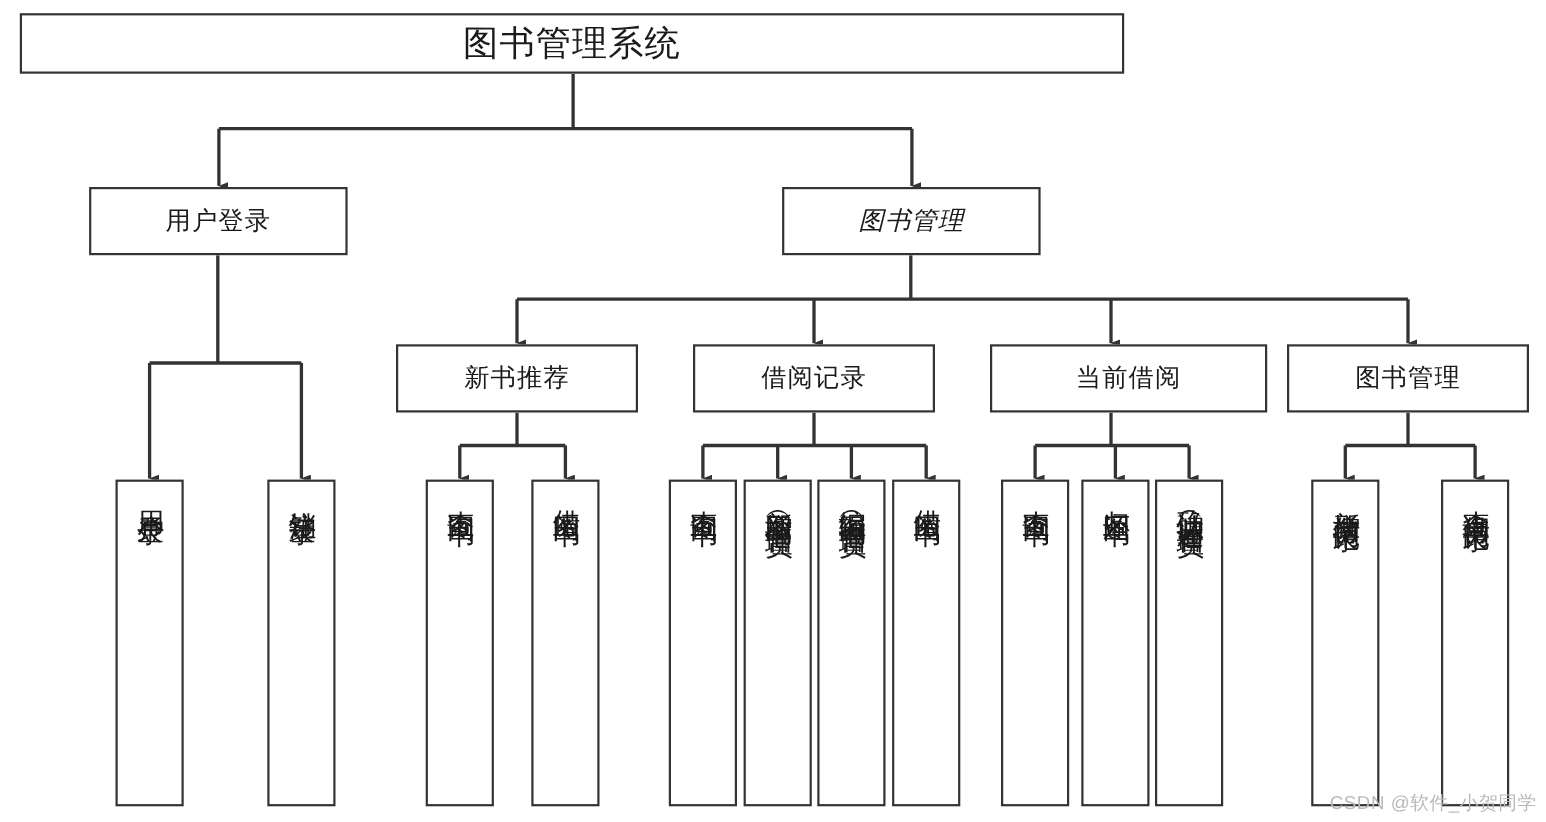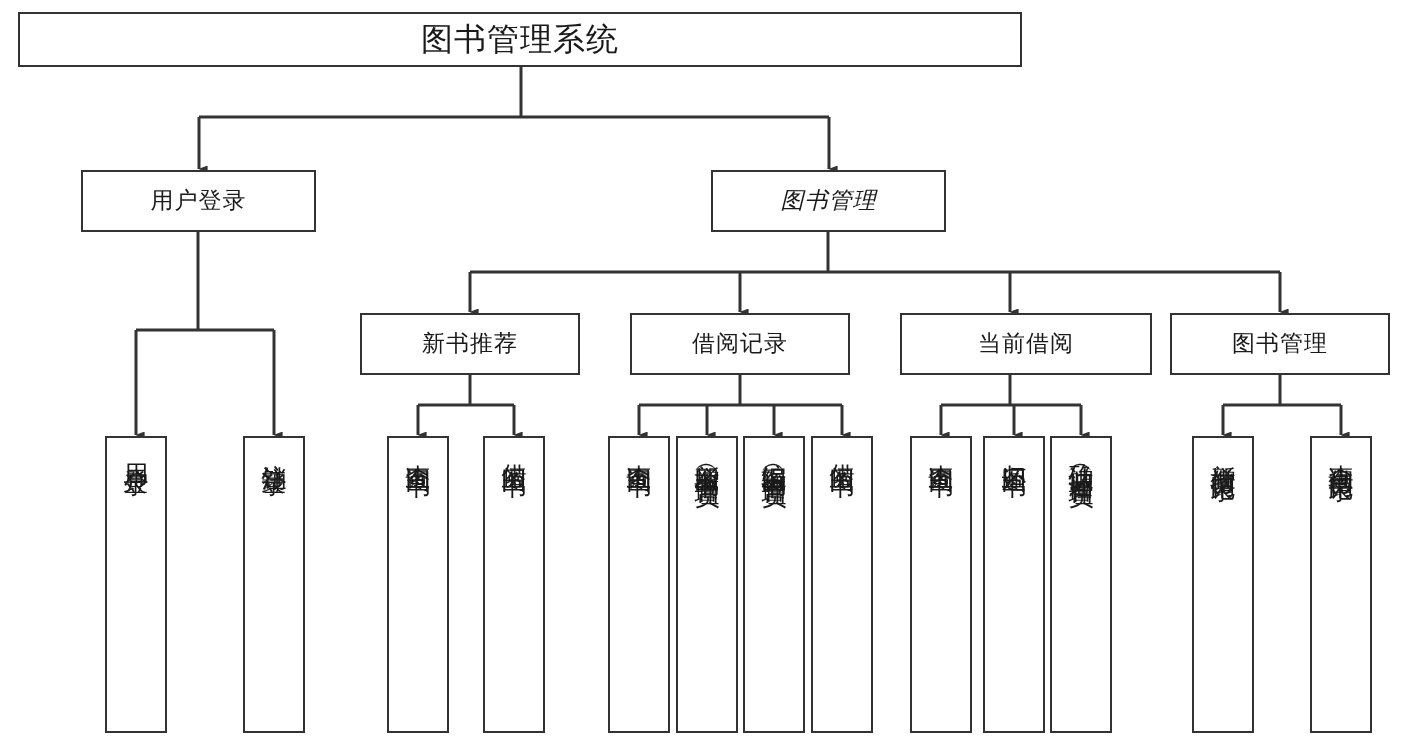--- a/index.html
+++ b/index.html
@@ -174,14 +174,15 @@
         <span class="label">确认归还（管理员）</span>
       </div>
       <div class="node vert" style="left: 1192px; top: 436px; width: 62px; height: 297px;">
         <span class="label">新增借阅记录</span>
       </div>
       <div class="node vert" style="left: 1310px; top: 436px; width: 62px; height: 297px;">
         <span class="label">查询借阅记录</span>
       </div>
     </div>
 
+  <div id="watermark">CSDN @软件_小贺同学</div>
 
 </div>
 
 </body></html>

